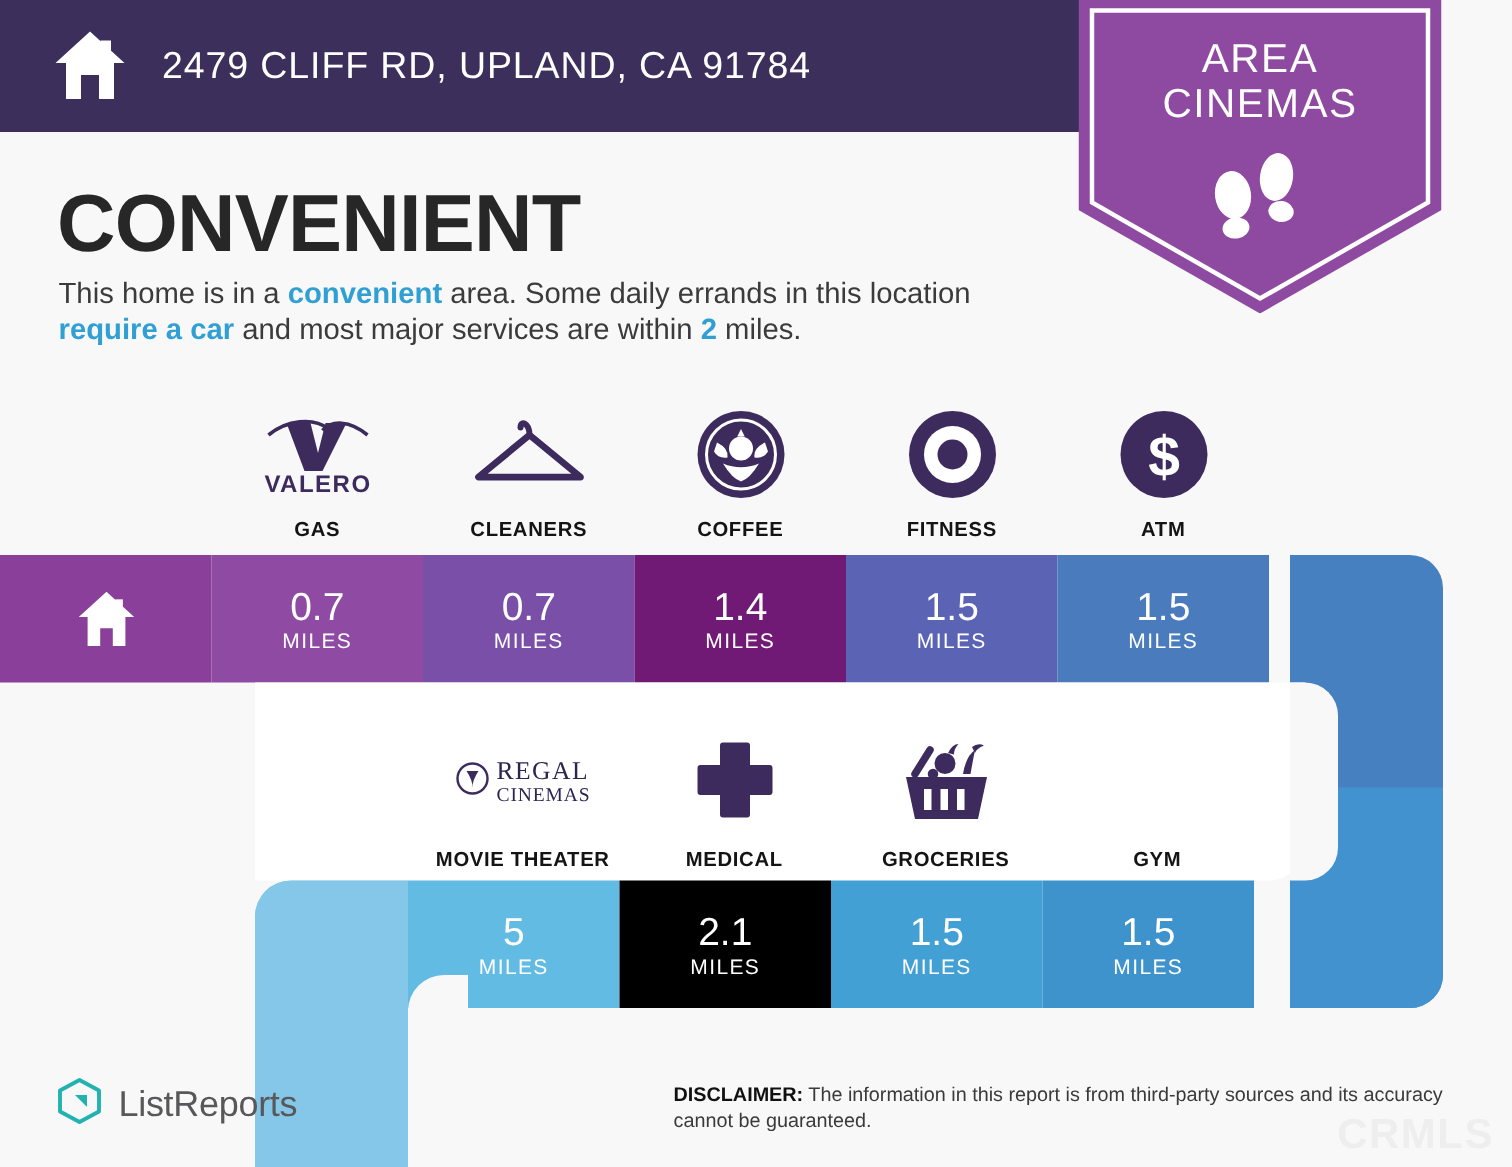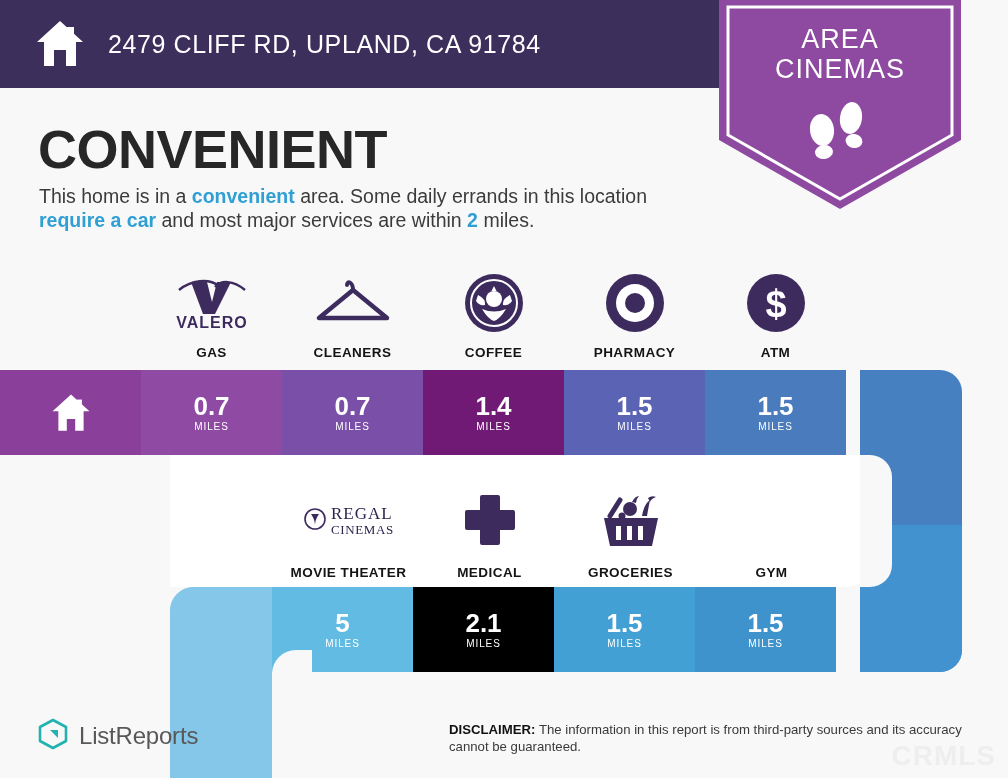--- a/index.html
+++ b/index.html
@@ -58,22 +58,22 @@
   #iconrow1 .icell{width:141px;}
   #iconrow2{left:278px;top:492px;}
   #iconrow2 .icell{width:141px;}
 
   
   .bar{position:absolute;display:flex;z-index:2;}
   .seg{
     height:85px;display:flex;flex-direction:column;
     align-items:center;justify-content:center;color:#fff;
   }
-  .seg .num{font-size:26px;line-height:27px;font-weight:700;}
-  .seg .mi{font-size:10px;letter-spacing:.9px;margin-top:1px;}
+  .seg .num{font-size:26px;line-height:27px;font-weight:400;}
+  .seg .mi{font-size:14px;letter-spacing:.9px;margin-top:1px;}
   .seg.homeseg{justify-content:center;}
 
   #bar1{left:0;top:370px;}
   #bar2{left:170px;top:587px;}
 
   
   #connector-right{
     position:absolute;left:860px;top:370px;width:102px;height:302px;
     background:#4780c0;
     border-top-right-radius:22px;border-bottom-right-radius:22px;
@@ -197,21 +197,21 @@
       <div class="lab">COFFEE</div>
     </div>
     <div class="icell">
       <div class="glyph">
         <svg width="60" height="60" viewBox="0 0 60 60">
           <circle cx="30" cy="30" r="29" fill="#3d2b5e"></circle>
           <circle cx="30" cy="30" r="19" fill="#ffffff"></circle>
           <circle cx="30" cy="30" r="10" fill="#3d2b5e"></circle>
         </svg>
       </div>
-      <div class="lab">PHARMACY</div>
+      <div class="lab">FITNESS</div>
     </div>
     <div class="icell">
       <div class="glyph">
         <svg width="60" height="60" viewBox="0 0 60 60">
           <circle cx="30" cy="30" r="29" fill="#3d2b5e"></circle>
           <text x="30" y="44" font-family="Liberation Sans, sans-serif" font-size="38" font-weight="bold" fill="#ffffff" text-anchor="middle">$</text>
         </svg>
       </div>
       <div class="lab">ATM</div>
     </div>

